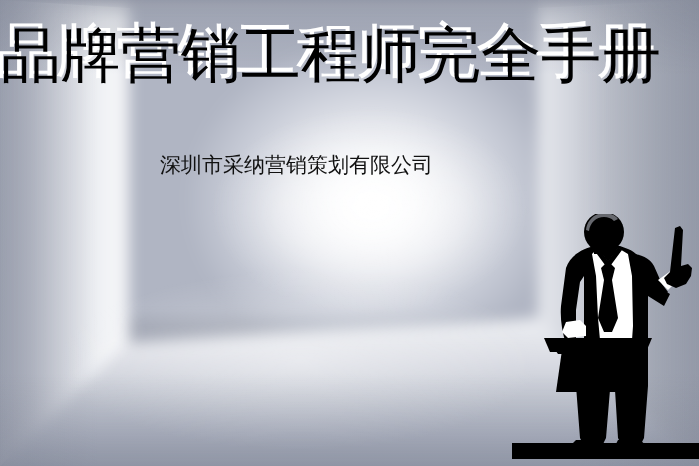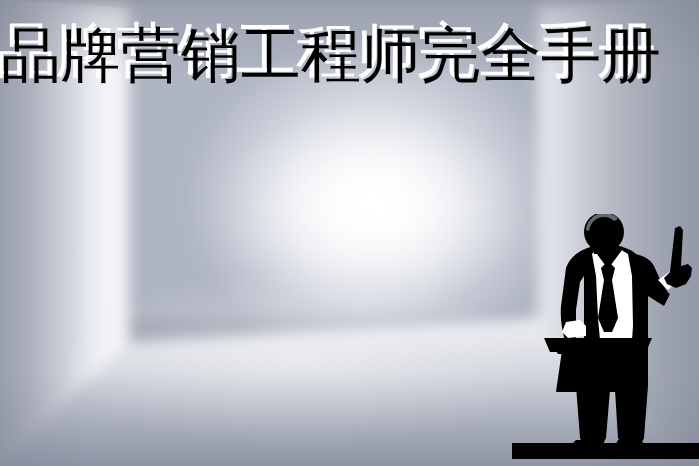--- a/index.html
+++ b/index.html
@@ -198,20 +198,21 @@
   <div class="haze"></div>
   <div class="glow"></div>
   <div class="vignette"></div>
 
   <div class="title-wrap">
     <h1 class="title shadow">品牌营销工程师完全手册</h1>
     <h1 class="title main">品牌营销工程师完全手册</h1>
   </div>
 
   <div class="subtitle">
+    <div>深圳市采纳营销策划有限公司</div>
   </div>
 
   <div class="speaker">
     <svg width="163" height="252" viewBox="0 0 163 252" xmlns="http://www.w3.org/2000/svg">
 
       <path fill="#000000" d="
         M36,128 L112,128 L112,172 L108,224 L104,232 L86,232 L82,224 L79,176
         L74,176 L70,224 L66,232 L48,232 L44,224 L40,172 Z"></path>
 
       <path fill="#000000" d="

